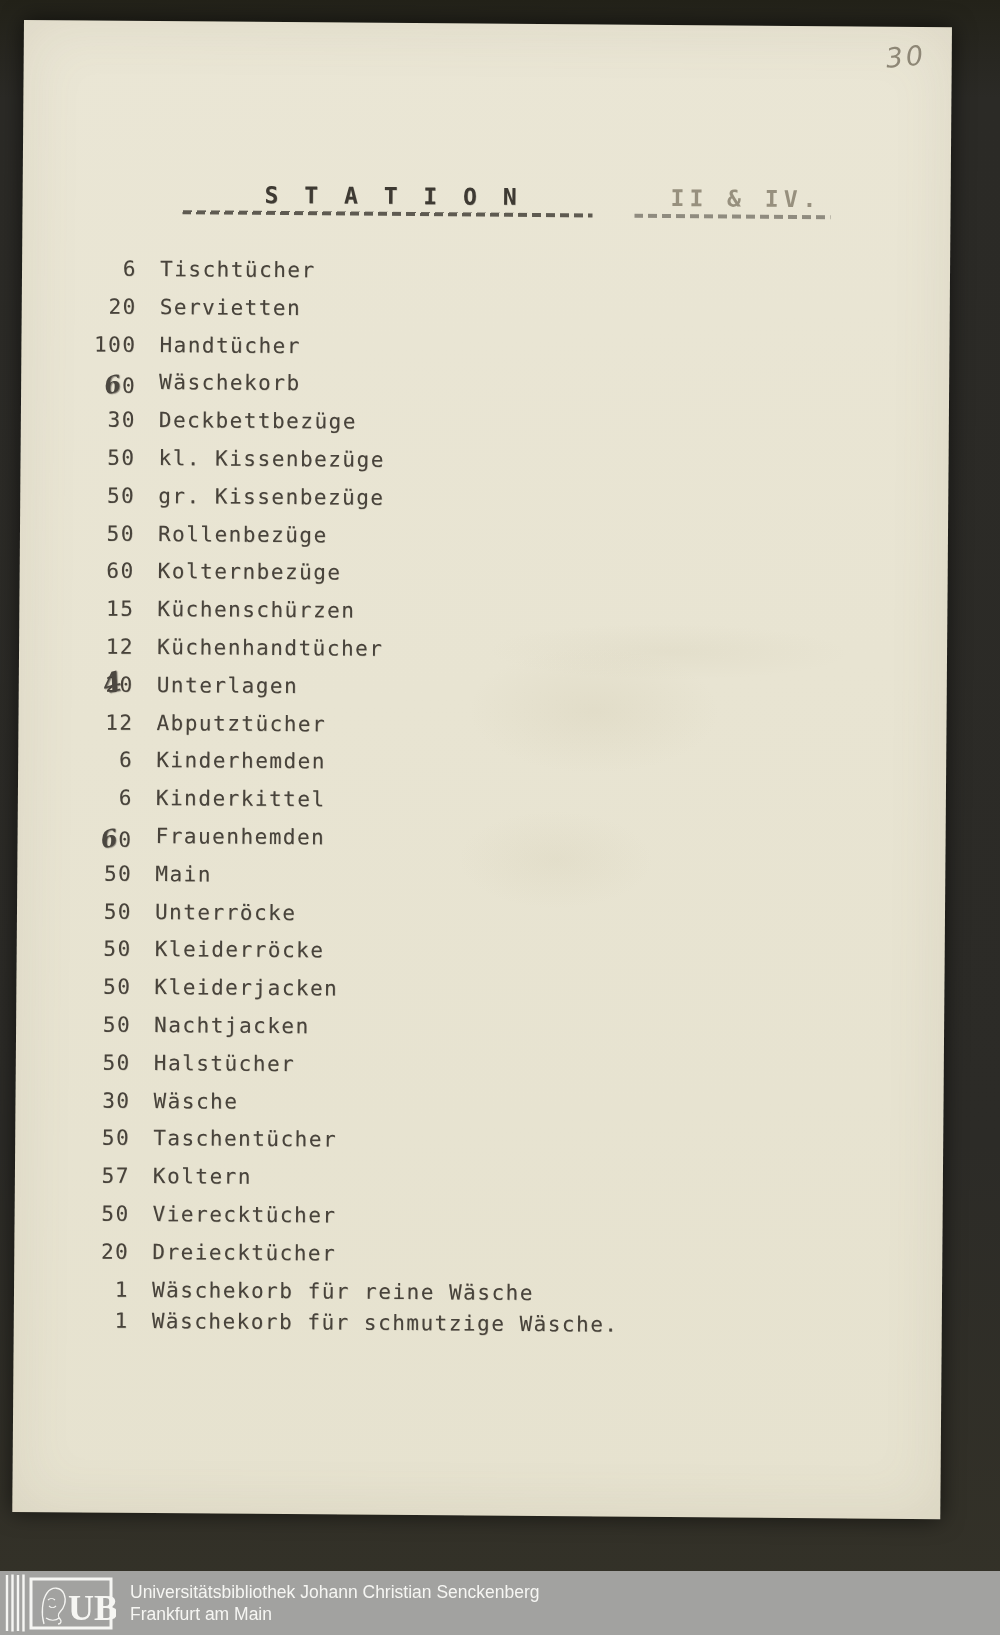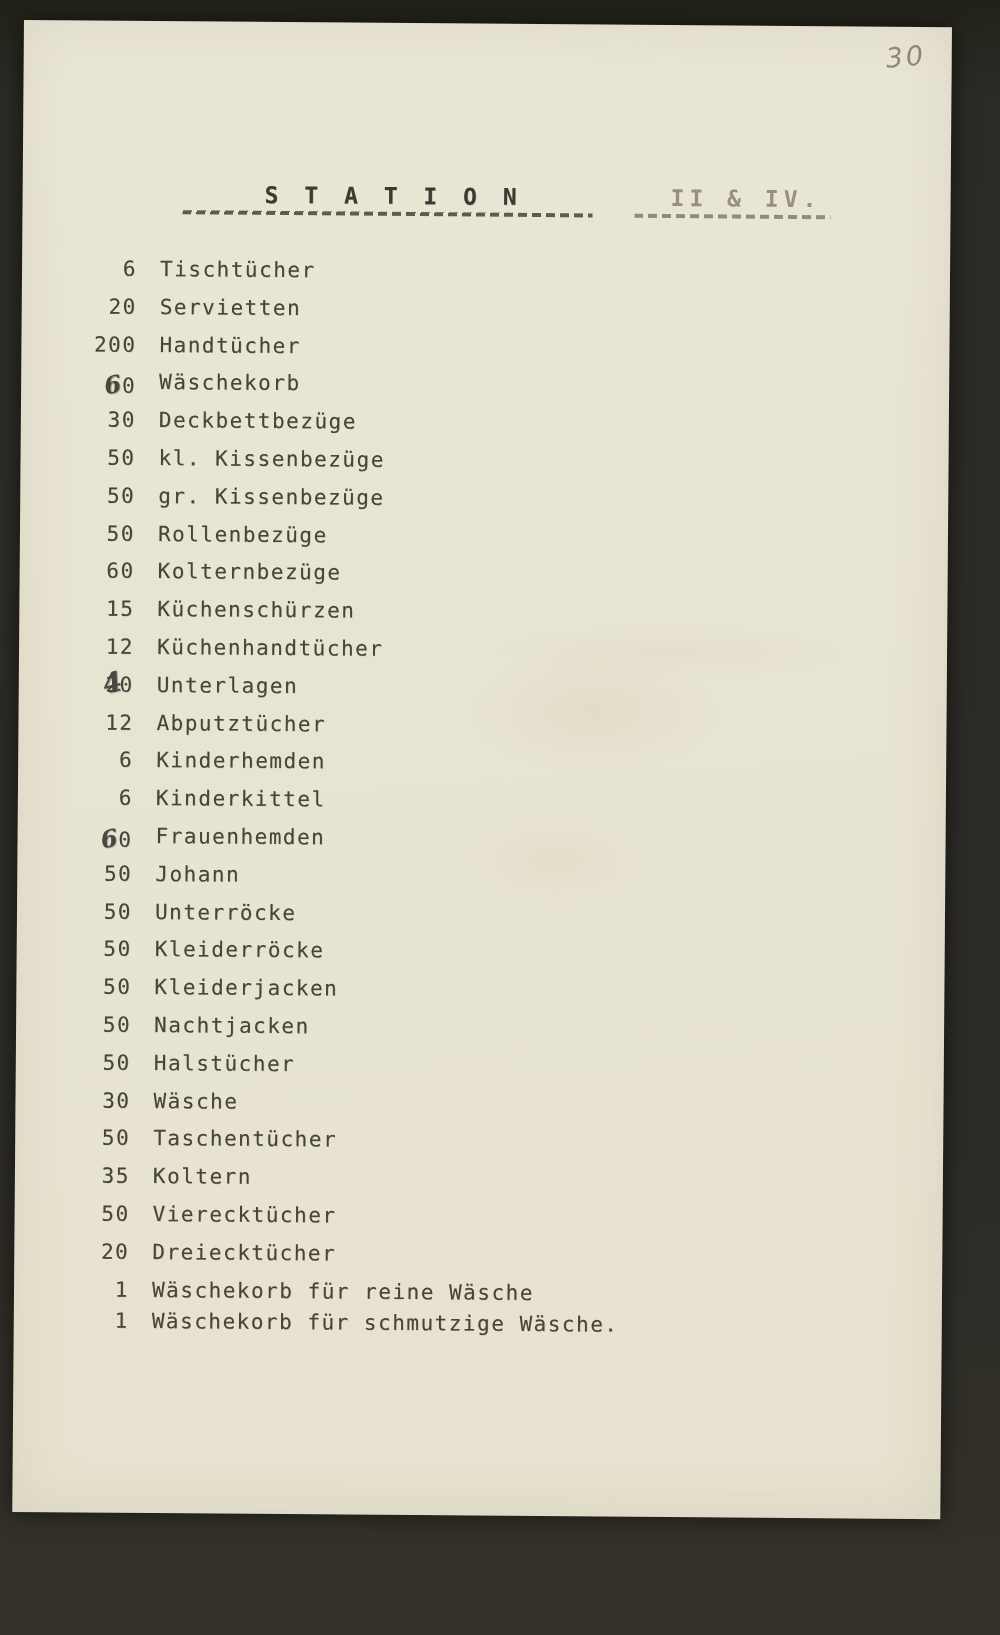--- a/index.html
+++ b/index.html
@@ -91,21 +91,21 @@
     <div class="item-list" id="item-list">
         <div class="row">
           <span class="qty">6</span>
           <span class="lbl">Tischtücher</span>
         </div>
         <div class="row">
           <span class="qty">20</span>
           <span class="lbl">Servietten</span>
         </div>
         <div class="row">
-          <span class="qty">200</span>
+          <span class="qty">100</span>
           <span class="lbl">Handtücher</span>
         </div>
         <div class="row">
           <span class="qty"><span class="pencil-digit">6</span><span>0</span></span>
           <span class="lbl">Wäschekorb</span>
         </div>
         <div class="row">
           <span class="qty">30</span>
           <span class="lbl">Deckbettbezüge</span>
         </div>
@@ -148,21 +148,21 @@
         <div class="row">
           <span class="qty">6</span>
           <span class="lbl">Kinderkittel</span>
         </div>
         <div class="row">
           <span class="qty"><span class="pencil-digit">6</span><span>0</span></span>
           <span class="lbl">Frauenhemden</span>
         </div>
         <div class="row">
           <span class="qty">50</span>
-          <span class="lbl">Johann</span>
+          <span class="lbl">Main</span>
         </div>
         <div class="row">
           <span class="qty">50</span>
           <span class="lbl">Unterröcke</span>
         </div>
         <div class="row">
           <span class="qty">50</span>
           <span class="lbl">Kleiderröcke</span>
         </div>
         <div class="row">
@@ -179,21 +179,21 @@
         </div>
         <div class="row">
           <span class="qty">30</span>
           <span class="lbl">Wäsche</span>
         </div>
         <div class="row">
           <span class="qty">50</span>
           <span class="lbl">Taschentücher</span>
         </div>
         <div class="row">
-          <span class="qty">35</span>
+          <span class="qty">57</span>
           <span class="lbl">Koltern</span>
         </div>
         <div class="row">
           <span class="qty">50</span>
           <span class="lbl">Vierecktücher</span>
         </div>
         <div class="row">
           <span class="qty">20</span>
           <span class="lbl">Dreiecktücher</span>
         </div>
@@ -202,14 +202,29 @@
           <span class="lbl">Wäschekorb für reine Wäsche</span>
         </div>
         <div class="row">
           <span class="qty">1</span>
           <span class="lbl">Wäschekorb für schmutzige Wäsche.</span>
         </div>
       </div>
 
   </div>
 
+  <div class="footer">
+    <svg class="footer-logo" width="112" height="58" viewBox="0 0 112 58">
+      <g stroke="#f6f6f3" fill="none">
+        <path d="M3 1 V57 M8.5 0.5 V57.5 M14 1 V57 M19.5 0.5 V57.5" stroke-width="2.4"></path>
+        <rect x="27" y="5" width="80" height="49" stroke-width="3"></rect>
+        <path d="M40 50 C37 40 38 26 43 19 C48 12 57 13 60 20 C63 27 60 34 56 38 C54 40 54 43 56 45 C58 47 57 50 54 50" stroke-width="1.3"></path>
+        <path d="M44 26 C46 24 49 24 51 26 M45 32 C47 34 50 34 52 32 M42 44 C46 47 52 47 55 44" stroke-width="1.1"></path>
+      </g>
+      <text x="64" y="46" font-family="Liberation Serif, DejaVu Serif, serif" font-weight="bold" font-size="36" fill="#f6f6f3">UB</text>
+    </svg>
+    <div class="footer-text">
+      <div>Universitätsbibliothek Johann Christian Senckenberg</div>
+      <div>Frankfurt am Main</div>
+    </div>
+  </div>
 
 </div>
 
 </body></html>

